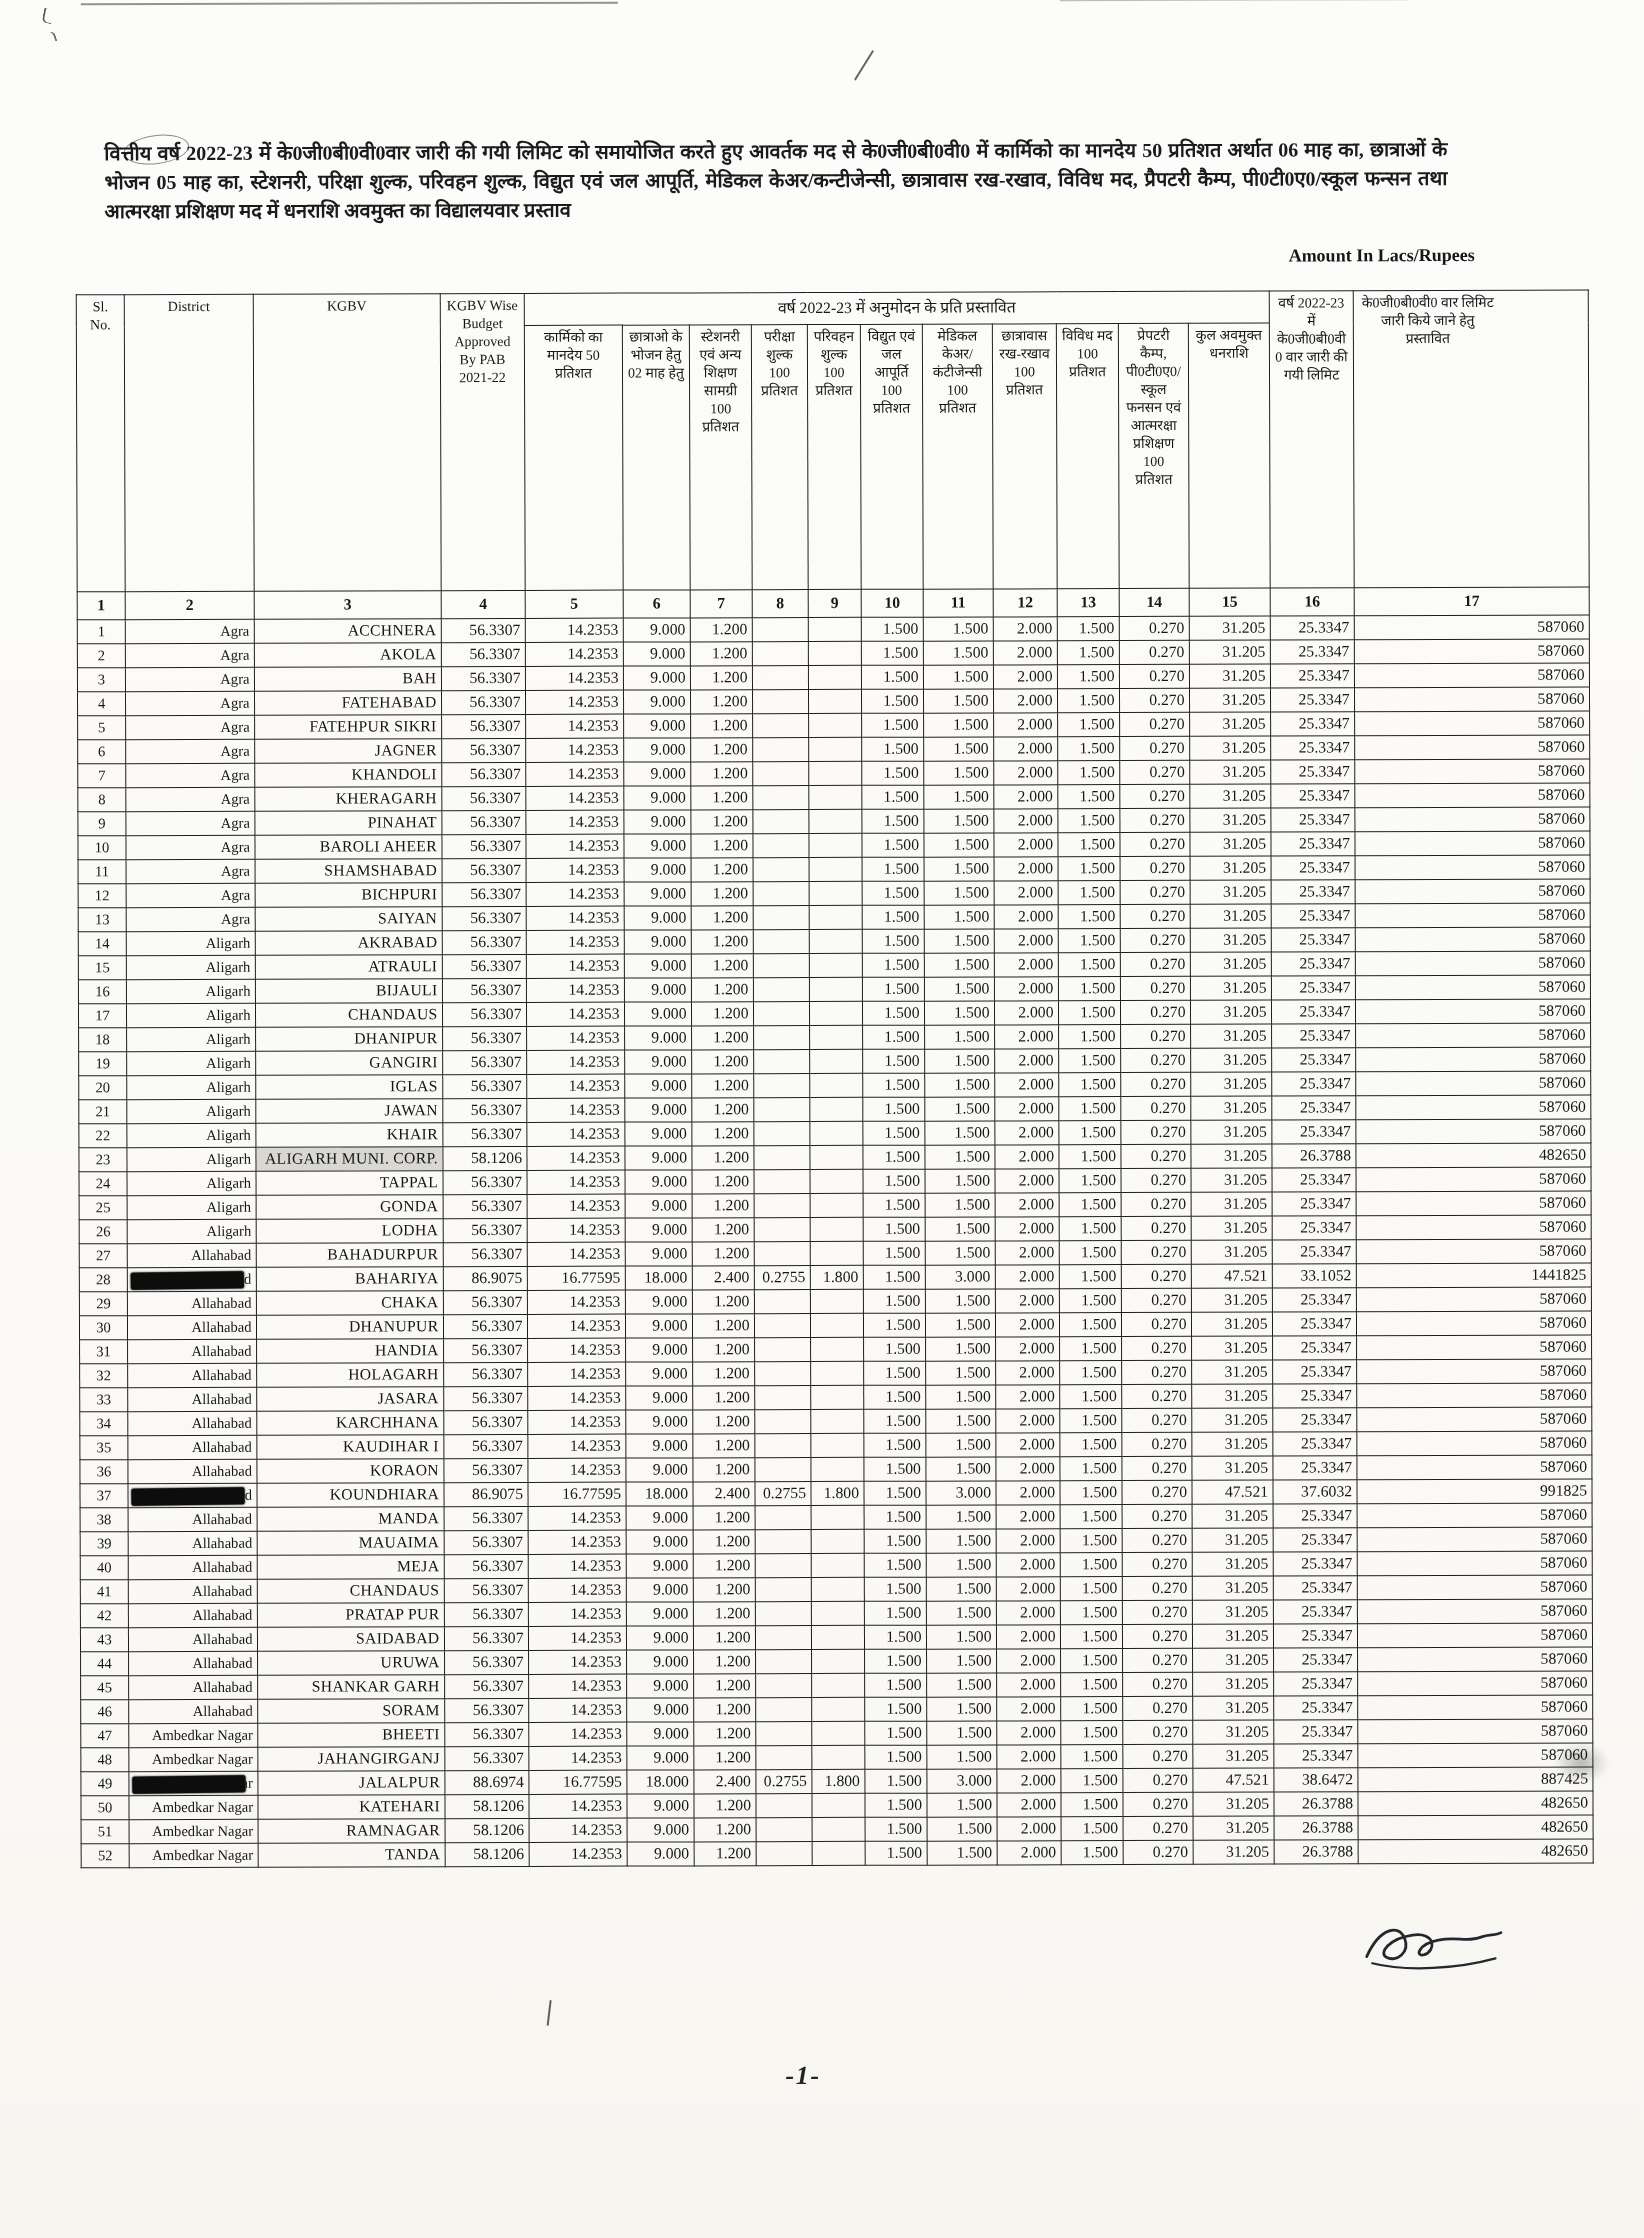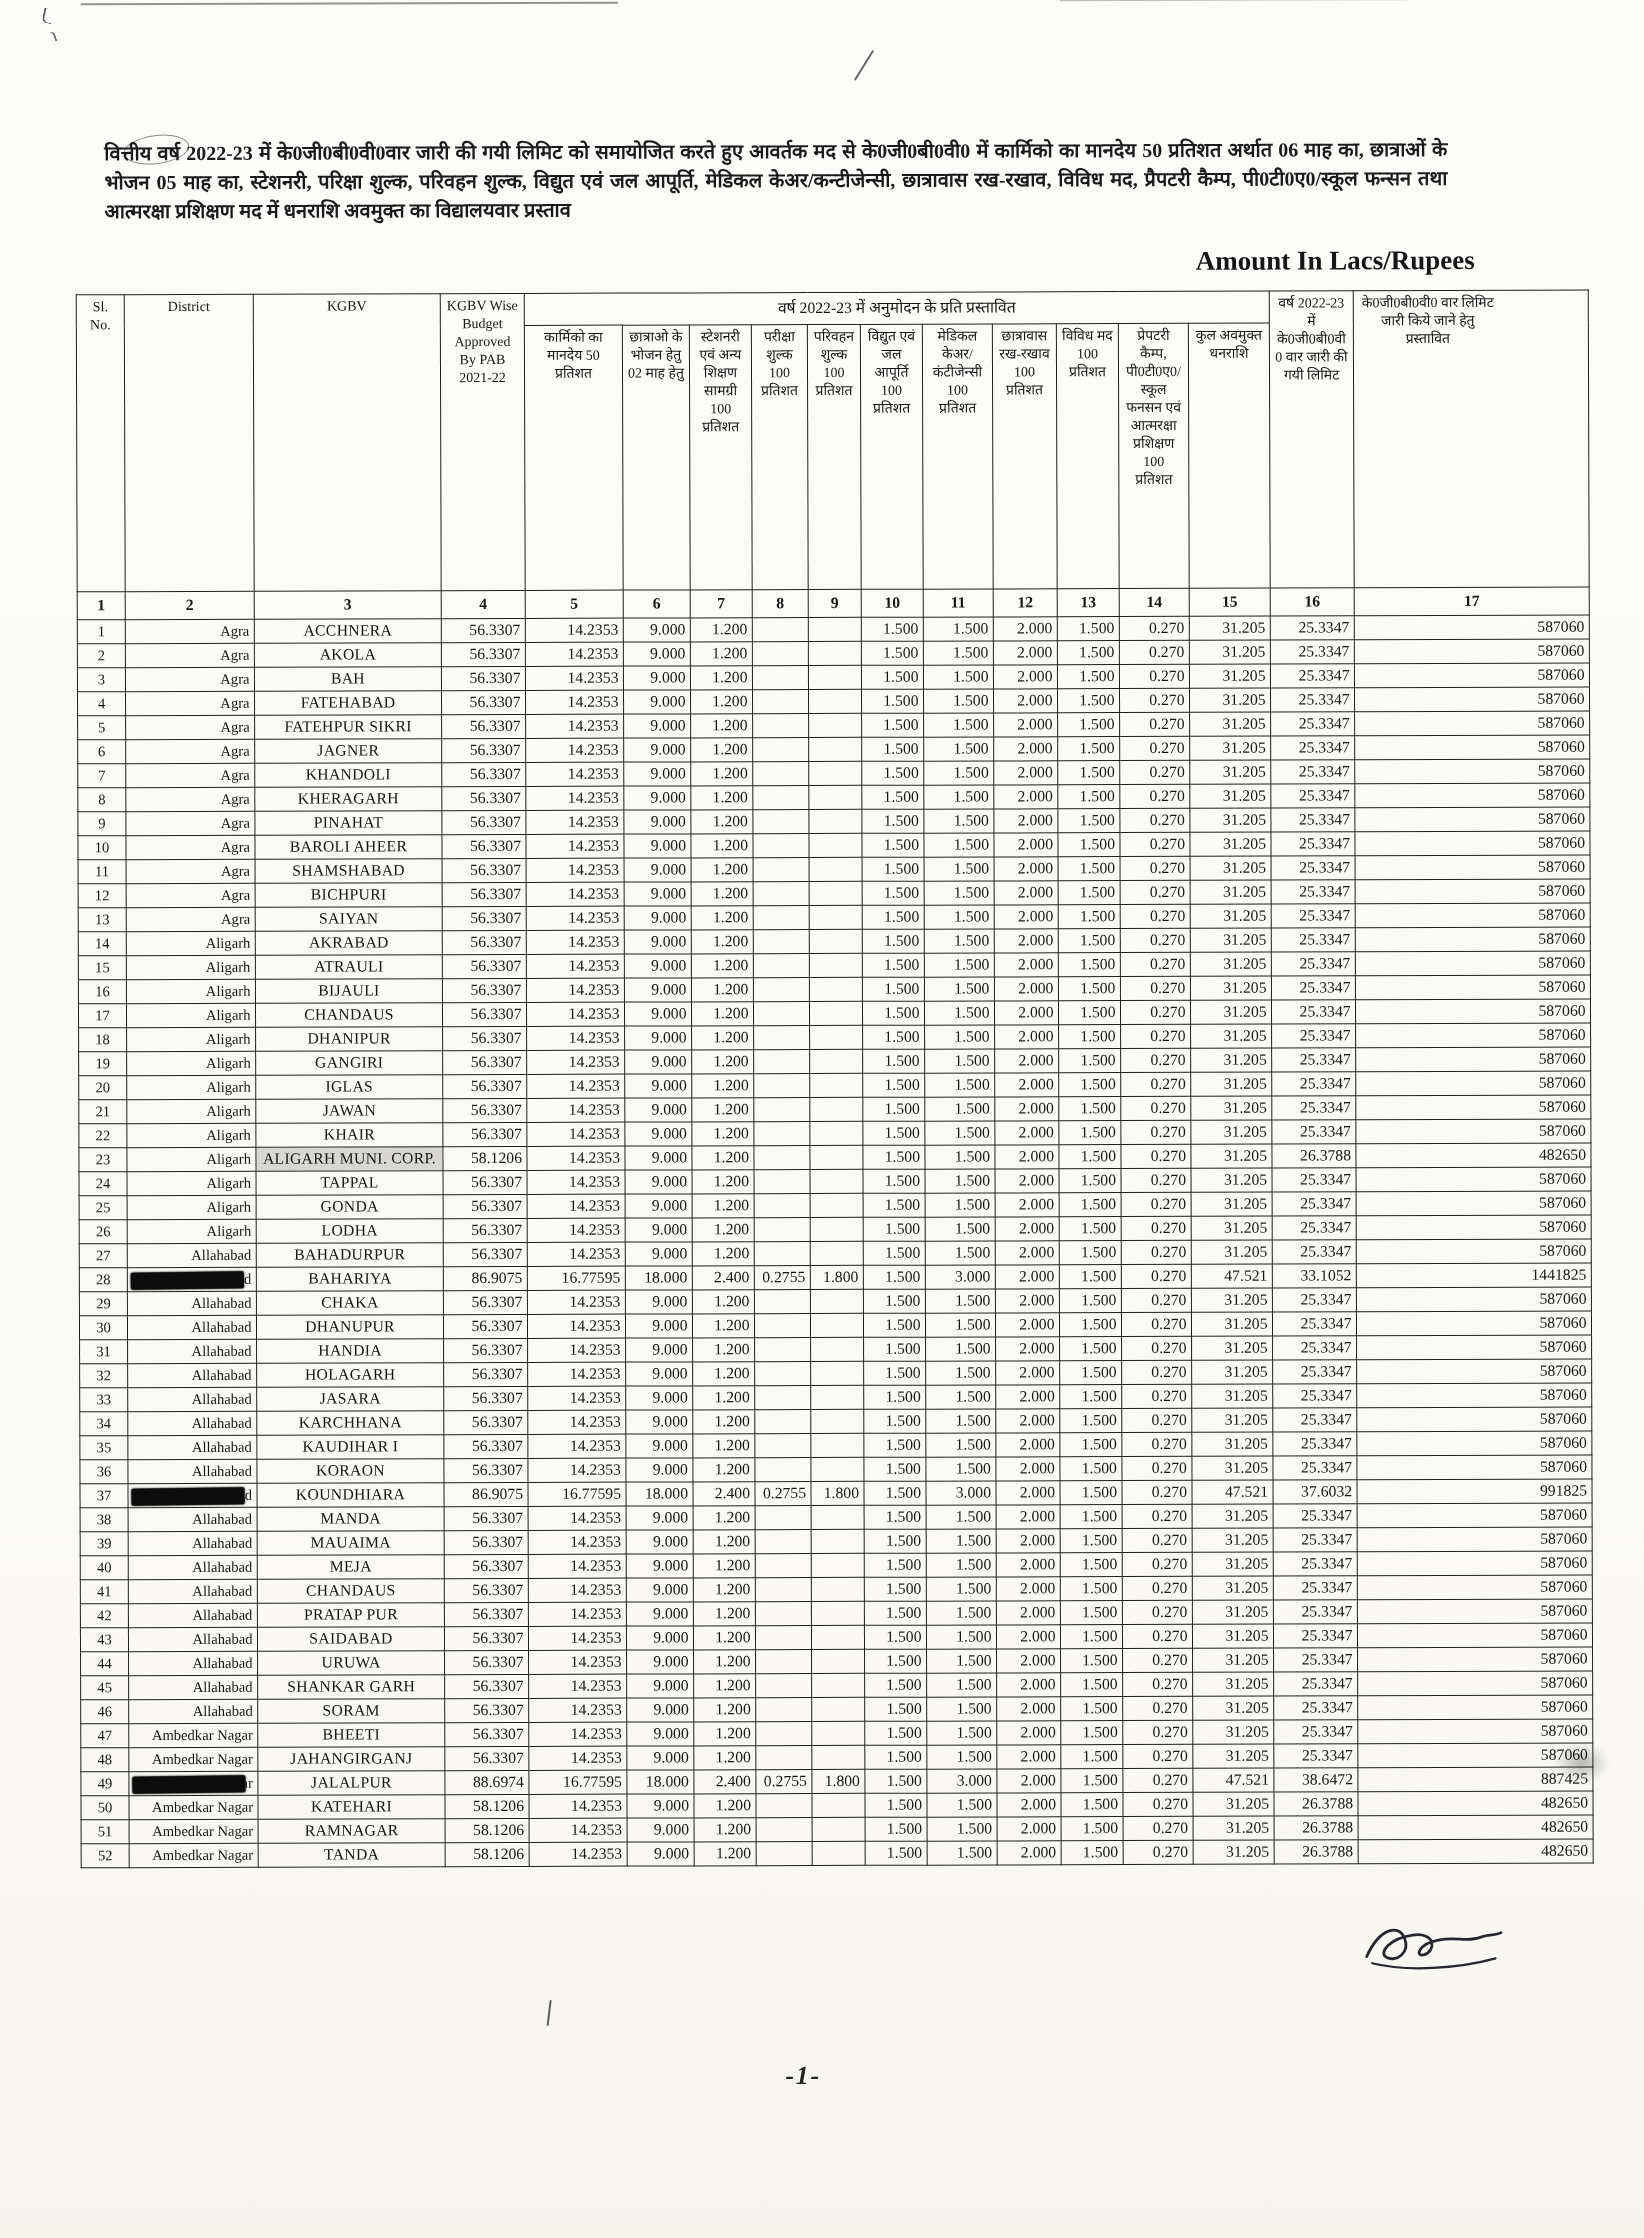--- a/index.html
+++ b/index.html
@@ -10,21 +10,21 @@
     font-family:"Liberation Serif","DejaVu Serif",serif; color:#151515; overflow:hidden;
   }
   .sheet { position:absolute; inset:0; transform:rotate(-0.18deg); transform-origin:50% 45%; }
 
   .intro {
     position:absolute; left:107px; top:137px; width:1343px;
     font-size:20px; line-height:1.44; font-weight:600; text-align:justify; color:#1b1b1b;
   }
   .amount-note {
     position:absolute; right:168px; top:247px;
-    font-size:27px; font-weight:700; color:#161616;text-align:center;
+    font-size:18px; font-weight:700; color:#161616;text-align:center;
   }
 
   table.budget {
     position:absolute; left:78px; top:292px;
     border-collapse:collapse; table-layout:fixed; width:1511px;
     background:transparent;
   }
   .budget th, .budget td {
     border:1.1px solid #1f1f1f; overflow:hidden; color:#161616;
   }
@@ -35,21 +35,21 @@
   }
   .th-span { height:32px; text-align:center !important; vertical-align:middle !important; font-size:15.7px !important; }
   .th-b { height:265px; }
   .th-n { height:26px; text-align:center !important; vertical-align:middle !important; font-weight:600 !important; font-size:15.7px !important; }
   .th-center { text-align:center; }
   .th17-inner { width:140px; }
 
   .budget tbody td { height:24px; padding:0 4.5px; font-size:15.7px; white-space:nowrap; }
   .c-sl { text-align:center; font-size:14.6px !important; }
   .c-district { text-align:right; font-size:14.6px !important; position:relative; }
-  .c-kgbv { text-align:center; letter-spacing:0.3px; }
+  .c-kgbv { text-align:right; letter-spacing:0.3px; }
   .c-num { text-align:right; }
   .shaded { background:#d8d7d2; }
   .redaction-bar {
     position:absolute; left:3.4px; top:3.9px; width:88%; height:17px;
     background:#0d0d0d; border-radius:2.2px; transform:rotate(-0.6deg);
     box-shadow:0 0 1.7px 0.6px rgba(10,10,10,.8);
   }
 
   .signature { position:absolute; left:1348px; top:1910px; width:168px; height:73px; }
   .page-number {

